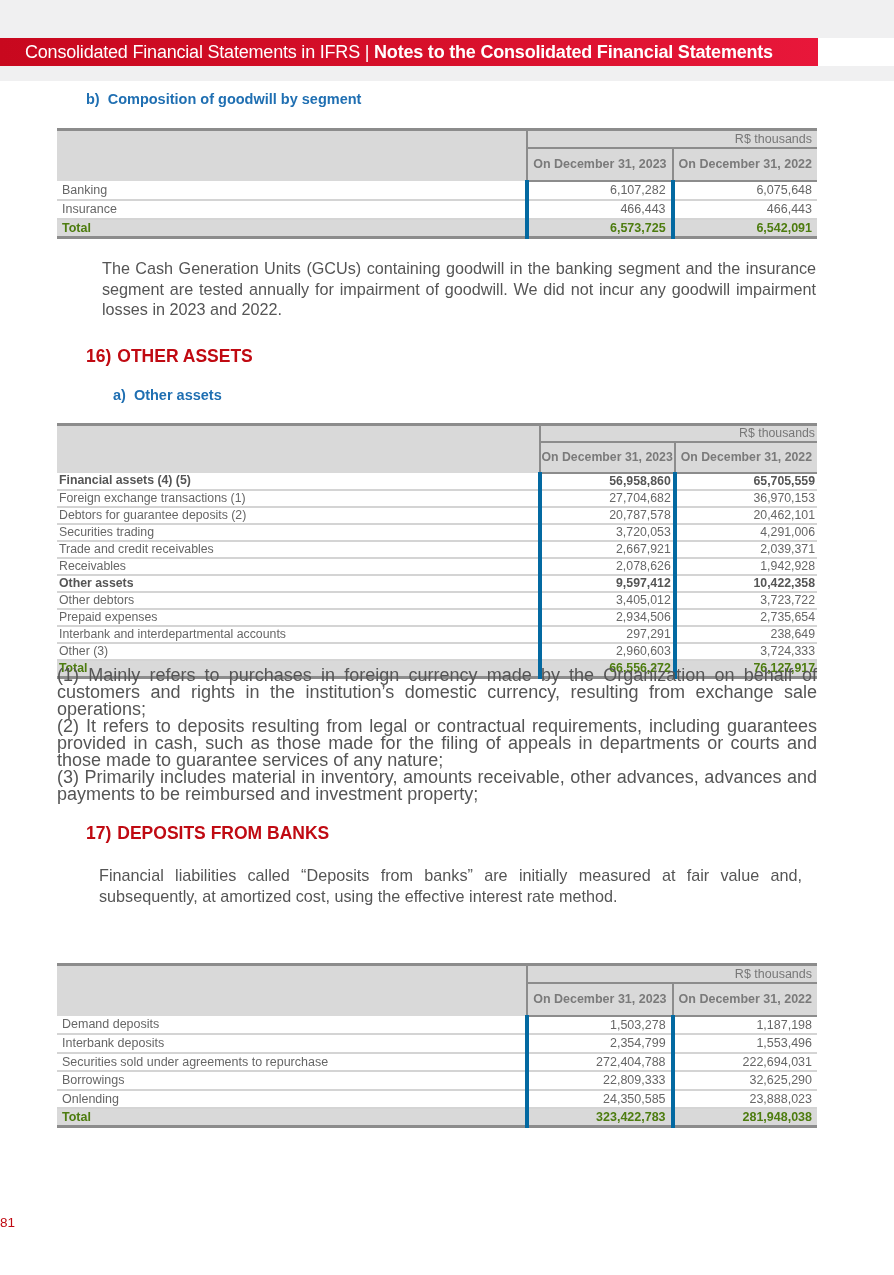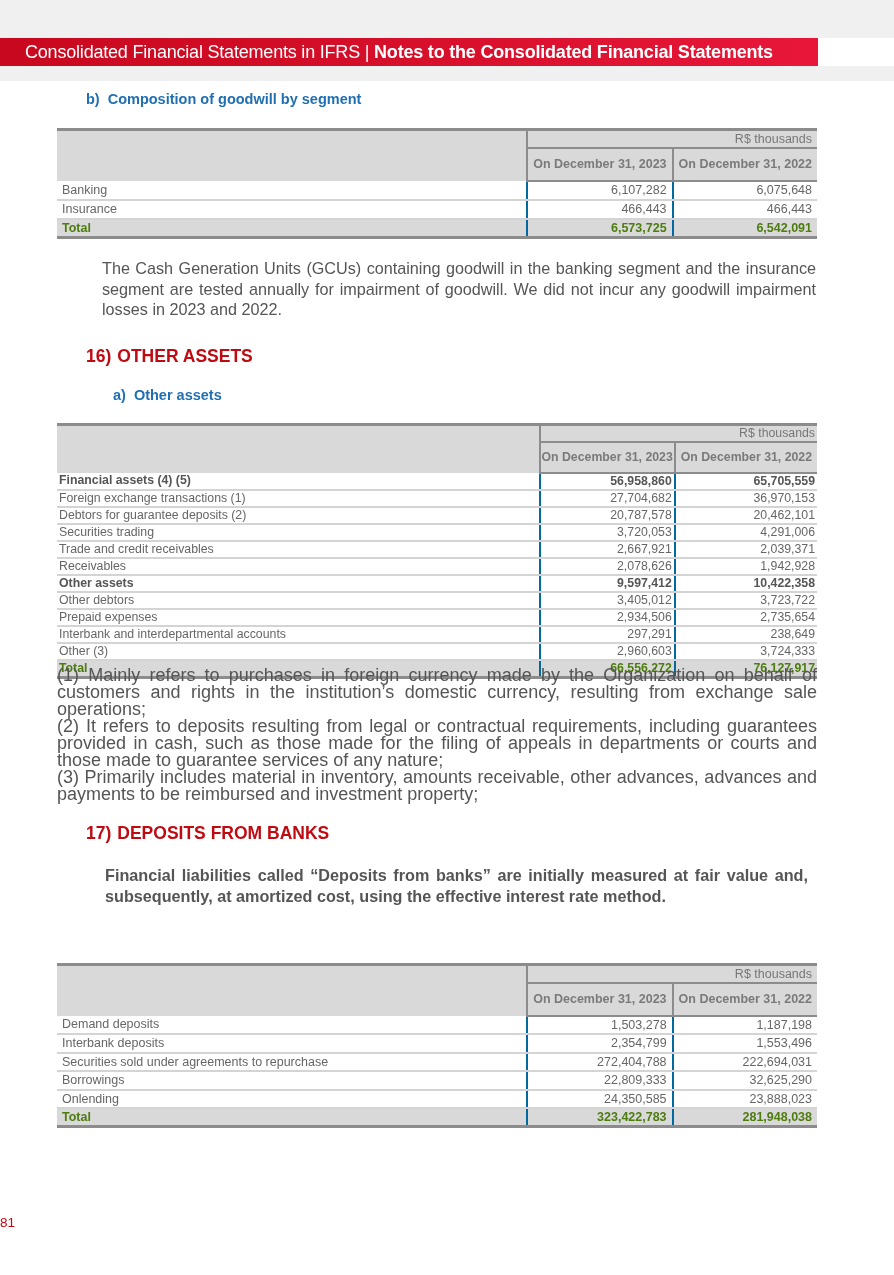--- a/index.html
+++ b/index.html
@@ -21,21 +21,21 @@
 
   .para { position: absolute; font-size: 16.2px; line-height: 20.5px; color: #555555; text-align: justify; }
 
   table.ft { position: absolute; left: 57px; width: 760px; border-collapse: collapse; font-size: 12.5px; color: #666; }
   table.ft td { padding: 0 5px; white-space: nowrap; }
   table.ft .hdr-top td { border-top: 3px solid #8c8c8c; }
   table.ft .hdr td { background: #d9d9d9; }
   table.ft .unit { text-align: right; color: #777; border-left: 2px solid #8c8c8c; }
   table.ft .colh { text-align: center; font-weight: bold; color: #7a7a7a; line-height: 15px; border-left: 2px solid #8c8c8c; border-top: 2px solid #8c8c8c; }
   table.ft .hdr-last td { border-bottom: 2px solid #8c8c8c; }
-  table.ft .num { text-align: right; border-left: 2px solid #0369a1; width: 135px; }
+  table.ft .num { text-align: right; border-left: 4px solid #0369a1; width: 135px; }
   table.ft tr.row td { border-bottom: 2px solid #d4d4d4; }
   table.ft tr.bold td { font-weight: bold; color: #555; }
   table.ft tr.total td { background: #d9d9d9; font-weight: bold; color: #4d7c0f; border-top: 2px solid #8c8c8c; border-bottom: 3px solid #8c8c8c; }
 
   #t1 { top: 128px; }
   #t1 tr.row td, #t1 tr.total td { height: 19px; }
   #t2 { top: 423px; font-size: 12.3px; }
   #t2 tr.row td, #t2 tr.total td { height: 16px; line-height: 15px; }
   #t2 td.lab { padding-left: 2px; }
   #t2 .num { padding-right: 2px; }
@@ -180,21 +180,21 @@
 
 <div class="footnotes">
   <p>(1) Mainly refers to purchases in foreign currency made by the Organization on behalf of customers and rights in the institution’s domestic currency, resulting from exchange sale operations;</p>
   <p>(2) It refers to deposits resulting from legal or contractual requirements, including guarantees provided in cash, such as those made for the filing of appeals in departments or courts and those made to guarantee services of any nature;</p>
   <p>(3) Primarily includes material in inventory, amounts receivable, other advances, advances and payments to be reimbursed and investment property;</p>
 </div>
 
 <div class="section-heading" style="left:86px; top:823px;">
   <span class="num">17)</span><span>DEPOSITS FROM BANKS</span>
 </div>
-<p class="para" style="left:105px; top:865px; width:703px;font-weight:bold;">Financial liabilities called “Deposits from banks” are initially measured at fair value and, subsequently, at amortized cost, using the effective interest rate method.</p>
+<p class="para" style="left:99px; top:865px; width:703px;">Financial liabilities called “Deposits from banks” are initially measured at fair value and, subsequently, at amortized cost, using the effective interest rate method.</p>
 <div class="sub-heading" style="left:96px; top:927px;margin-top:43px;">
   <span class="lbl" style="margin-right:11px;">a)</span><span>Composition by nature</span>
 </div>
 
 <table class="ft" id="t3">
   <tbody>
       <tr class="hdr hdr-top">
     <td rowspan="2"></td>
     <td colspan="2" class="unit" style="height:18px;">R$ thousands</td>
   </tr>

